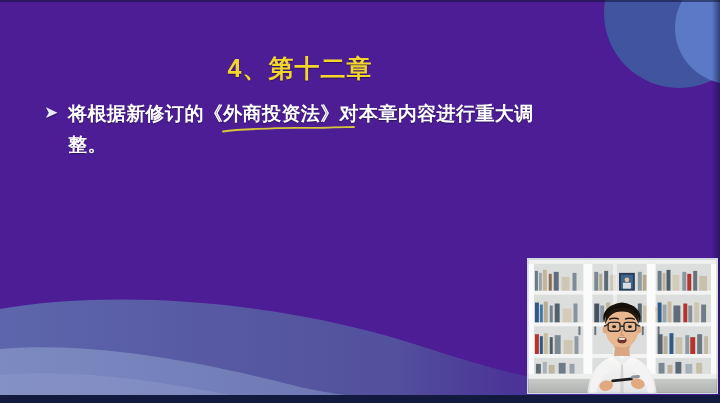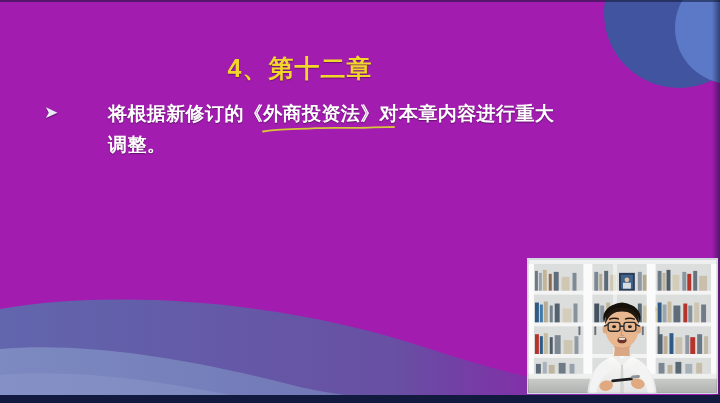--- a/index.html
+++ b/index.html
@@ -6,21 +6,21 @@
   html, body {
     margin: 0;
     padding: 0;
     background: #000;
   }
   #stage {
     position: relative;
     width: 720px;
     height: 403px;
     overflow: hidden;
-    background: #a21caf;
+    background: #4c1d95;
     font-family: "Liberation Sans", sans-serif;
     -webkit-font-smoothing: antialiased;
   }
 
   
   .bg-layer {
     position: absolute;
     inset: 0;
     overflow: hidden;
     pointer-events: none;
@@ -86,21 +86,20 @@
     flex: 0 0 auto;
     width: 24px;
     color: #e7ecf7;
     font-size: 17px;
     line-height: 29px;
     text-shadow: 0 1px 1px rgba(0,0,0,0.45);
   }
   .bullet-body {
     position: relative;
     flex: 1 1 auto;
-    margin-left: 40px;
   }
   .bullet-text {
     color: #ffffff;
     font-size: 19px;
     font-weight: bold;
     line-height: 31px;
     letter-spacing: 0.4px;
     text-shadow: 0 1px 1px rgba(0,0,0,0.4);
   }
   .hand-underline {

